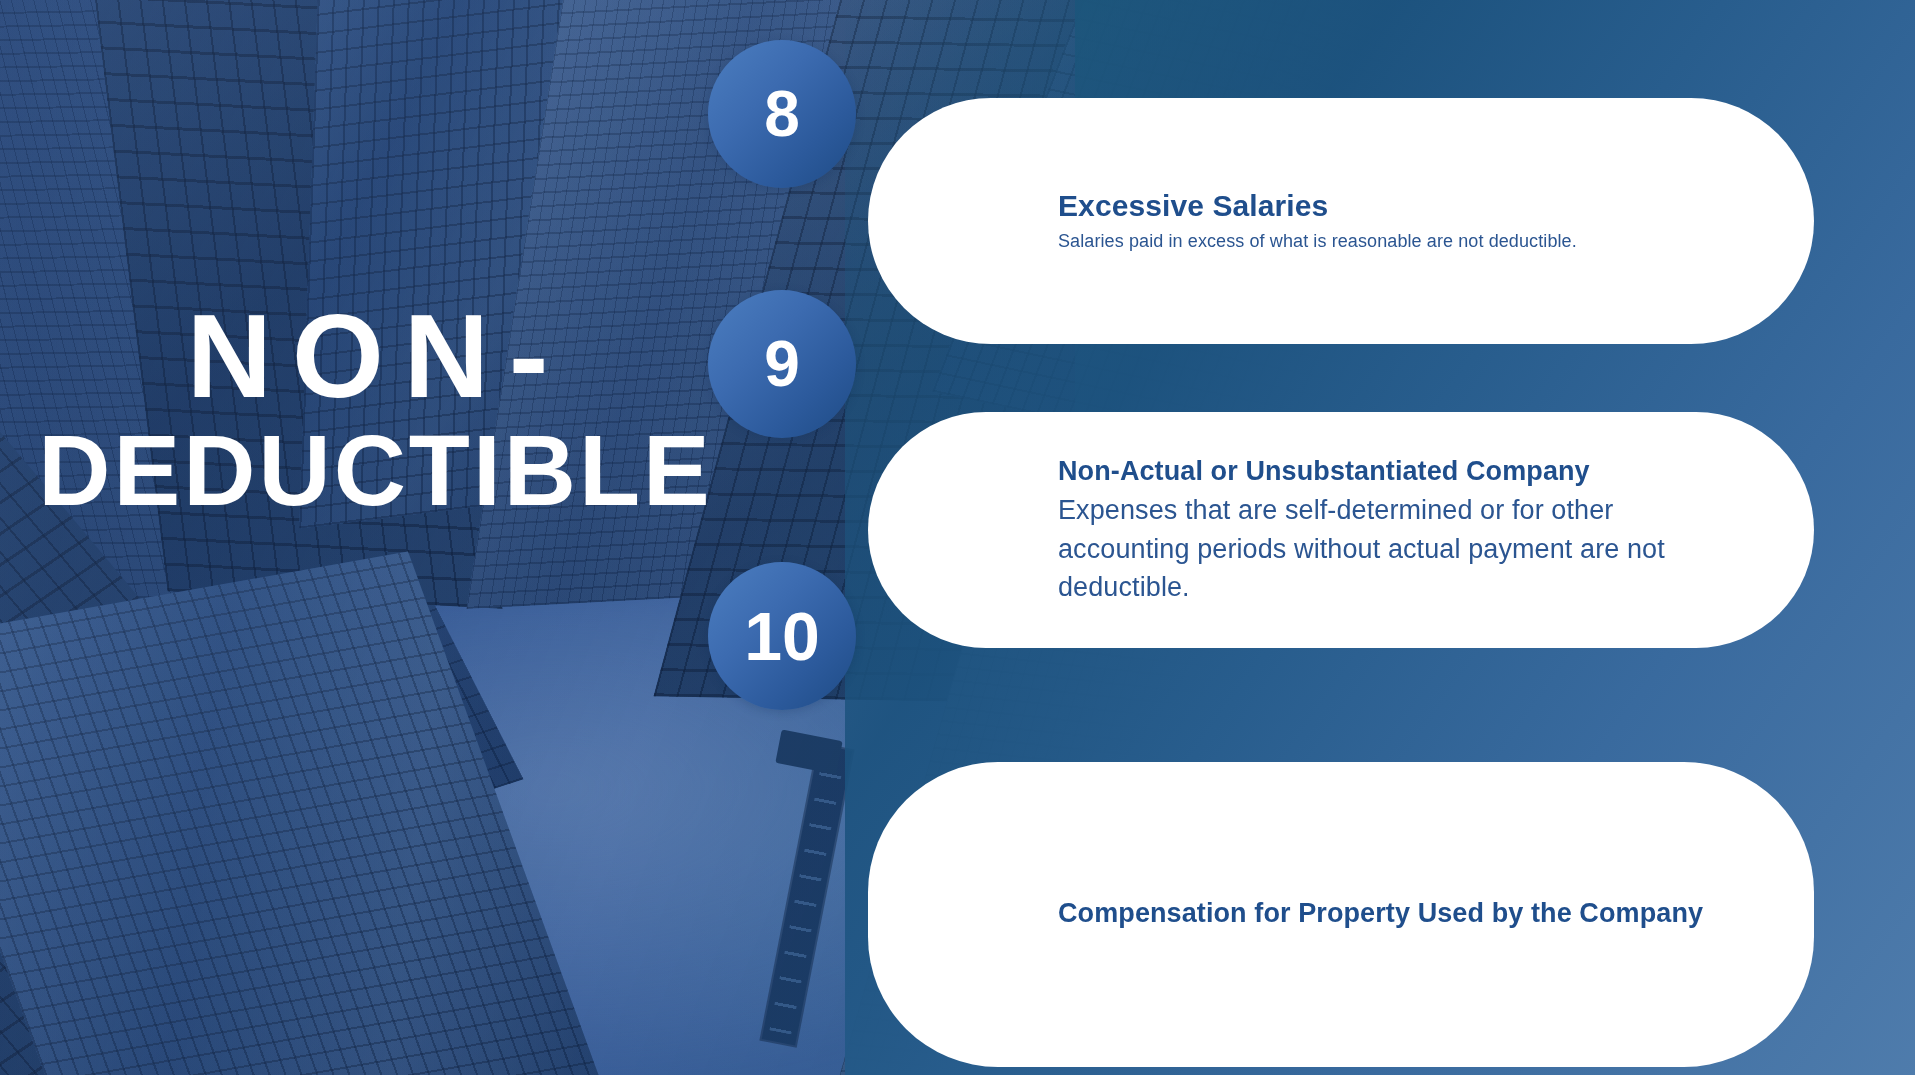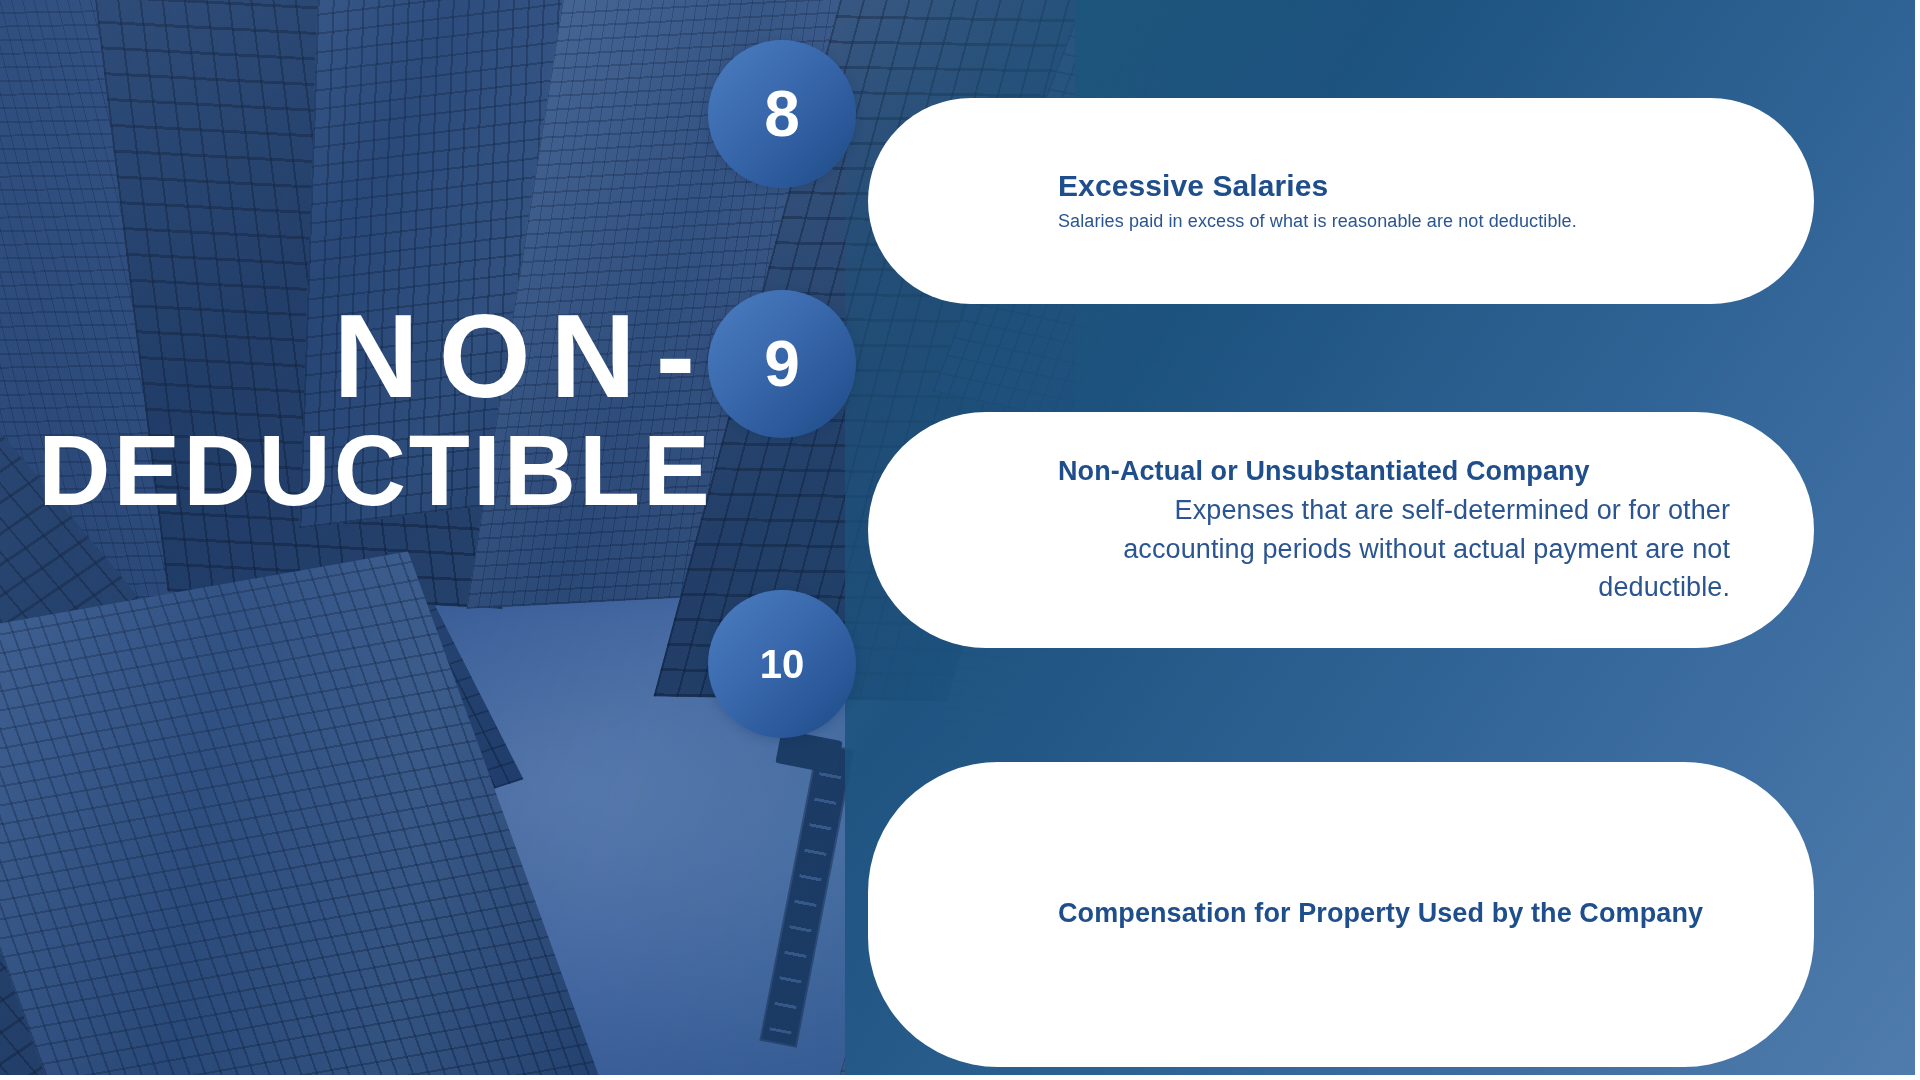--- a/index.html
+++ b/index.html
@@ -189,21 +189,20 @@
     font-weight: 700;
     line-height: 1;
     user-select: none;
   }
   .title-l1 {
     font-size: 118px;
     letter-spacing: 20px;
     padding-left: 20px;
     text-indent: 20px;
     line-height: 1.16;
-    text-align: right;
   }
   .title-l2 {
     font-size: 100px;
     letter-spacing: 3px;
     line-height: 1.02;
     margin-top: -6px;
     margin-left: 36px;
   }
   .title-l3 {
     font-size: 100px;
@@ -221,21 +220,21 @@
     height: 1080px;
   }
   .card {
     position: absolute;
     left: 0;
     background: #ffffff;
     border-radius: 130px;
     display: flex;
     align-items: center;
   }
-  #card-8  { top: 98px;  width: 946px; height: 206px; }
+  #card-8  { top: 98px;  width: 946px; height: 246px; }
   #card-9  { top: 412px; width: 946px; height: 236px; }
   #card-10 { top: 762px; width: 946px; height: 305px; }
 
   .card-body {
     padding-left: 190px;
     padding-right: 84px;
   }
   .card-title {
     color: #1f4e8c;
     font-weight: 700;
@@ -246,37 +245,37 @@
   }
   #card-8 .card-title { font-size: 30px; margin-bottom: 4px; }
   .card-text {
     color: #2b5591;
     font-weight: 400;
     font-size: 18px;
     line-height: 1.42;
     margin: 0;
     letter-spacing: 0.1px;
   }
-  #card-9 .card-text { font-size: 27px; text-align: right; }
+  #card-9 .card-text { font-size: 27px; }
 
   
   .bubble {
     position: absolute;
     border-radius: 50%;
     background: linear-gradient(135deg, #4c7ec0 0%, #3c6bb0 38%, #2c5a9c 70%, #1e4b85 100%);
     display: flex;
     align-items: center;
     justify-content: center;
     color: #ffffff;
     font-weight: 700;
     box-shadow: 0 2px 10px rgba(12,40,80,0.22);
   }
   #bubble-8  { left: -160px; top: 40px;  width: 148px; height: 148px; font-size: 64px; }
   #bubble-9  { left: -160px; top: 290px; width: 148px; height: 148px; font-size: 64px; }
-  #bubble-10 { left: -160px; top: 590px; width: 148px; height: 148px; font-size: 40px; }
+  #bubble-10 { left: -160px; top: 562px; width: 148px; height: 148px; font-size: 68px; }
 </style>
 </head>
 <body>
 
 <div class="slide">
 
   <div class="bg-photo">
     <div class="sky"></div>
     <div class="sky-haze"></div>
 

